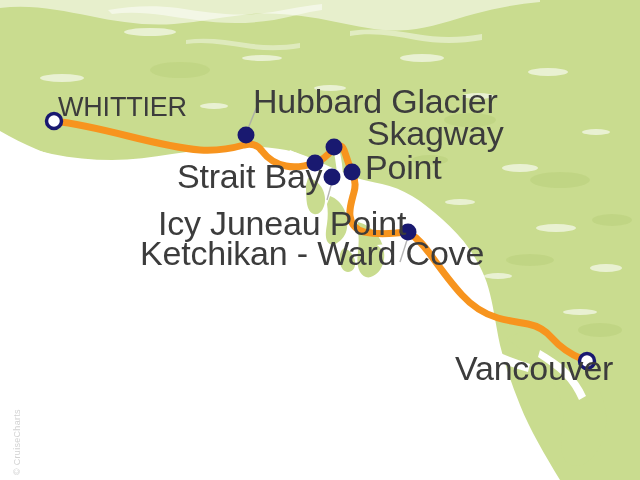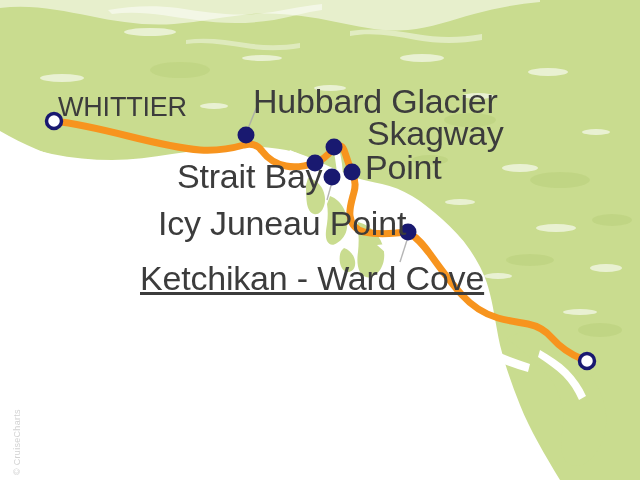--- a/index.html
+++ b/index.html
@@ -283,18 +283,19 @@
   <div class="port-label" style="left:253px; top:84px;">Hubbard Glacier</div>
 
   <div class="port-label" style="left:177px; top:159px;">Strait Bay</div>
 
   <div class="port-label" style="left:343px; top:116px;margin-left:24px;">Skagway</div>
 
   <div class="port-label" style="left:365px; top:150px;">Point</div>
 
   <div class="port-label" style="left:158px; top:206px;">Icy Juneau Point</div>
 
-  <div class="port-label" style="left:140px; top:261px;text-decoration:underline;">Ketchikan - Ward Cove</div>
-
+  <div class="port-label" style="left:140px; top:236px;">Ketchikan - Ward Cove</div>
+
+  <div class="port-label" style="left:455px; top:351px;">Vancouver</div>
 
   <div id="copyright">© CruiseCharts</div>
 
 </div>
 
 </body></html>

